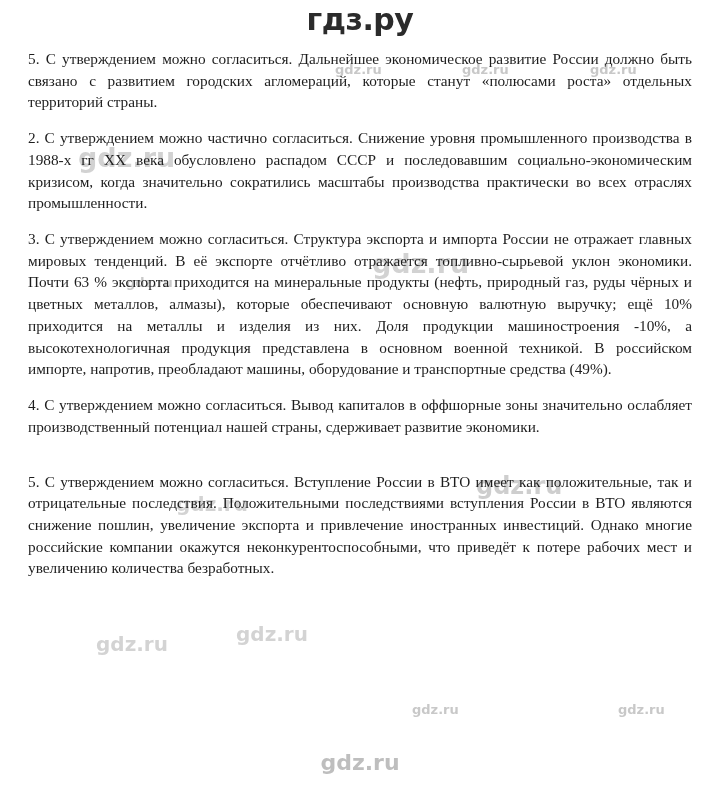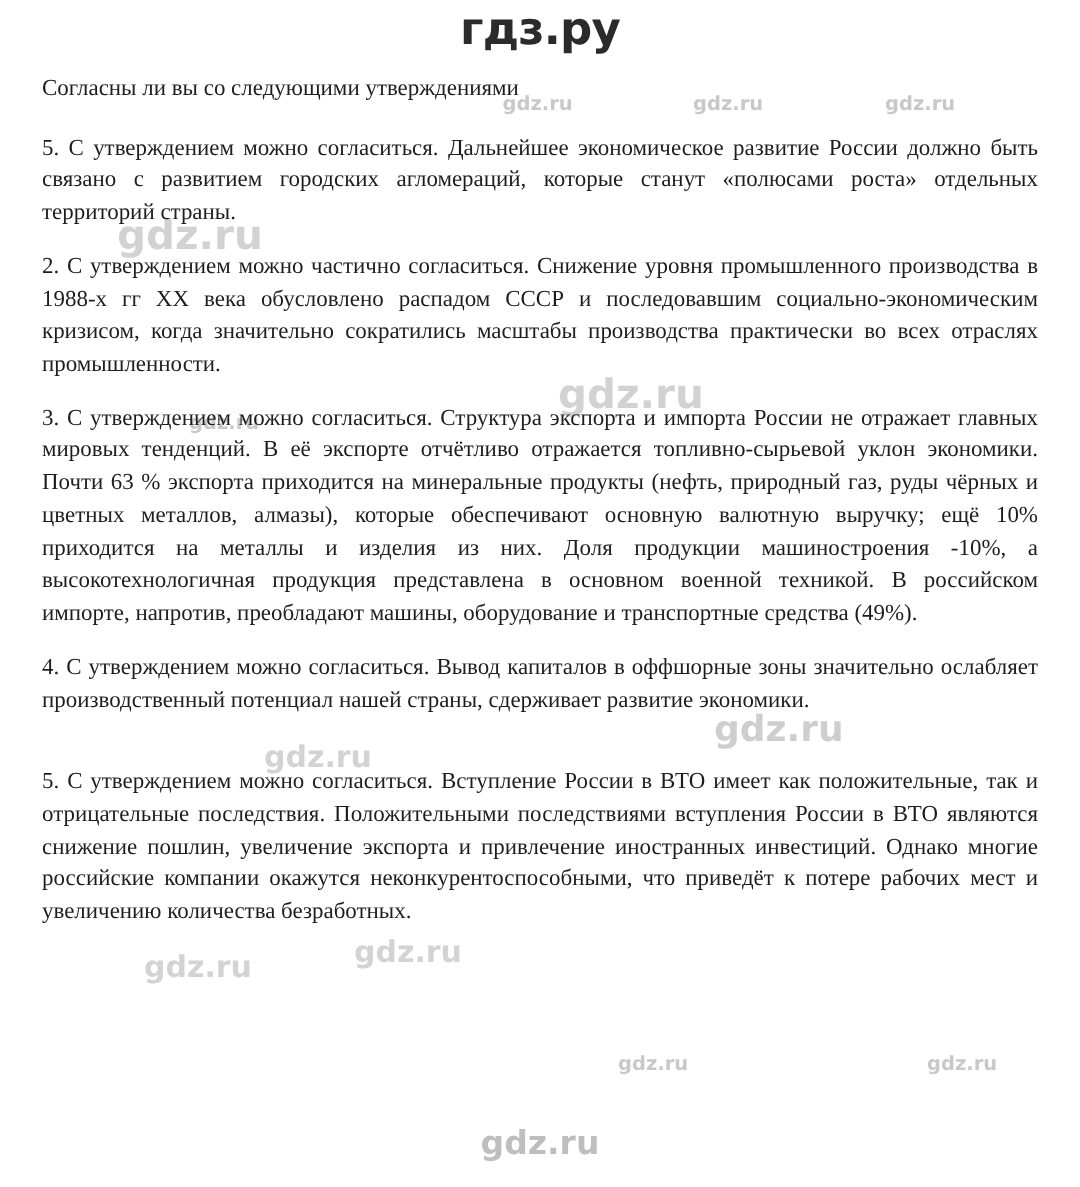--- a/index.html
+++ b/index.html
@@ -106,21 +106,20 @@
     <div class="wm sm" style="left: 126px; top: 275px;">gdz.ru</div>
     <div class="wm md" style="left: 176px; top: 492px;">gdz.ru</div>
     <div class="wm xl" style="left: 476px; top: 472px;">gdz.ru</div>
     <div class="wm md" style="left: 96px; top: 632px;">gdz.ru</div>
     <div class="wm md" style="left: 236px; top: 622px;">gdz.ru</div>
     <div class="wm sm" style="left: 412px; top: 702px;">gdz.ru</div>
     <div class="wm sm" style="left: 618px; top: 702px;">gdz.ru</div>
   </div>
 
 <div class="doc">
-  <p class="title">Согласны ли вы со следующими утверждениями</p>
   <p class="para-1">5. С утверждением можно согласиться. Дальнейшее экономическое развитие России должно быть связано с развитием городских агломераций, которые станут «полюсами роста» отдельных территорий страны.</p>
   <p class="para-2">2. С утверждением можно частично согласиться. Снижение уровня промышленного производства в 1988-х гг XX века  обусловлено распадом СССР и последовавшим социально-экономическим кризисом, когда значительно сократились масштабы производства практически во всех отраслях промышленности.</p>
   <p class="para-3">3. С утверждением можно согласиться. Структура экспорта и импорта России не отражает главных мировых тенденций. В её экспорте отчётливо отражается топливно-сырьевой уклон экономики. Почти 63 % экспорта приходится на минеральные продукты (нефть, природный газ, руды чёрных и цветных металлов, алмазы), которые обеспечивают основную валютную выручку; ещё 10% приходится на металлы и изделия из них. Доля продукции машиностроения  -10%, а высокотехнологичная продукция представлена в основном военной техникой. В российском импорте, напротив, преобладают машины, оборудование и транспортные средства (49%).</p>
   <p class="para-4">4. С утверждением можно согласиться. Вывод капиталов в оффшорные зоны значительно ослабляет производственный потенциал нашей страны, сдерживает развитие экономики.</p>
   <p class="para-5">5. С утверждением можно согласиться. Вступление России в ВТО имеет как положительные, так и отрицательные последствия. Положительными последствиями вступления России в ВТО являются снижение пошлин, увеличение экспорта и привлечение иностранных инвестиций. Однако многие российские компании окажутся неконкурентоспособными, что приведёт к потере рабочих мест и увеличению количества безработных.</p>
 </div>
 
 <div class="footer-wm">gdz.ru</div>
 
 </body></html>

